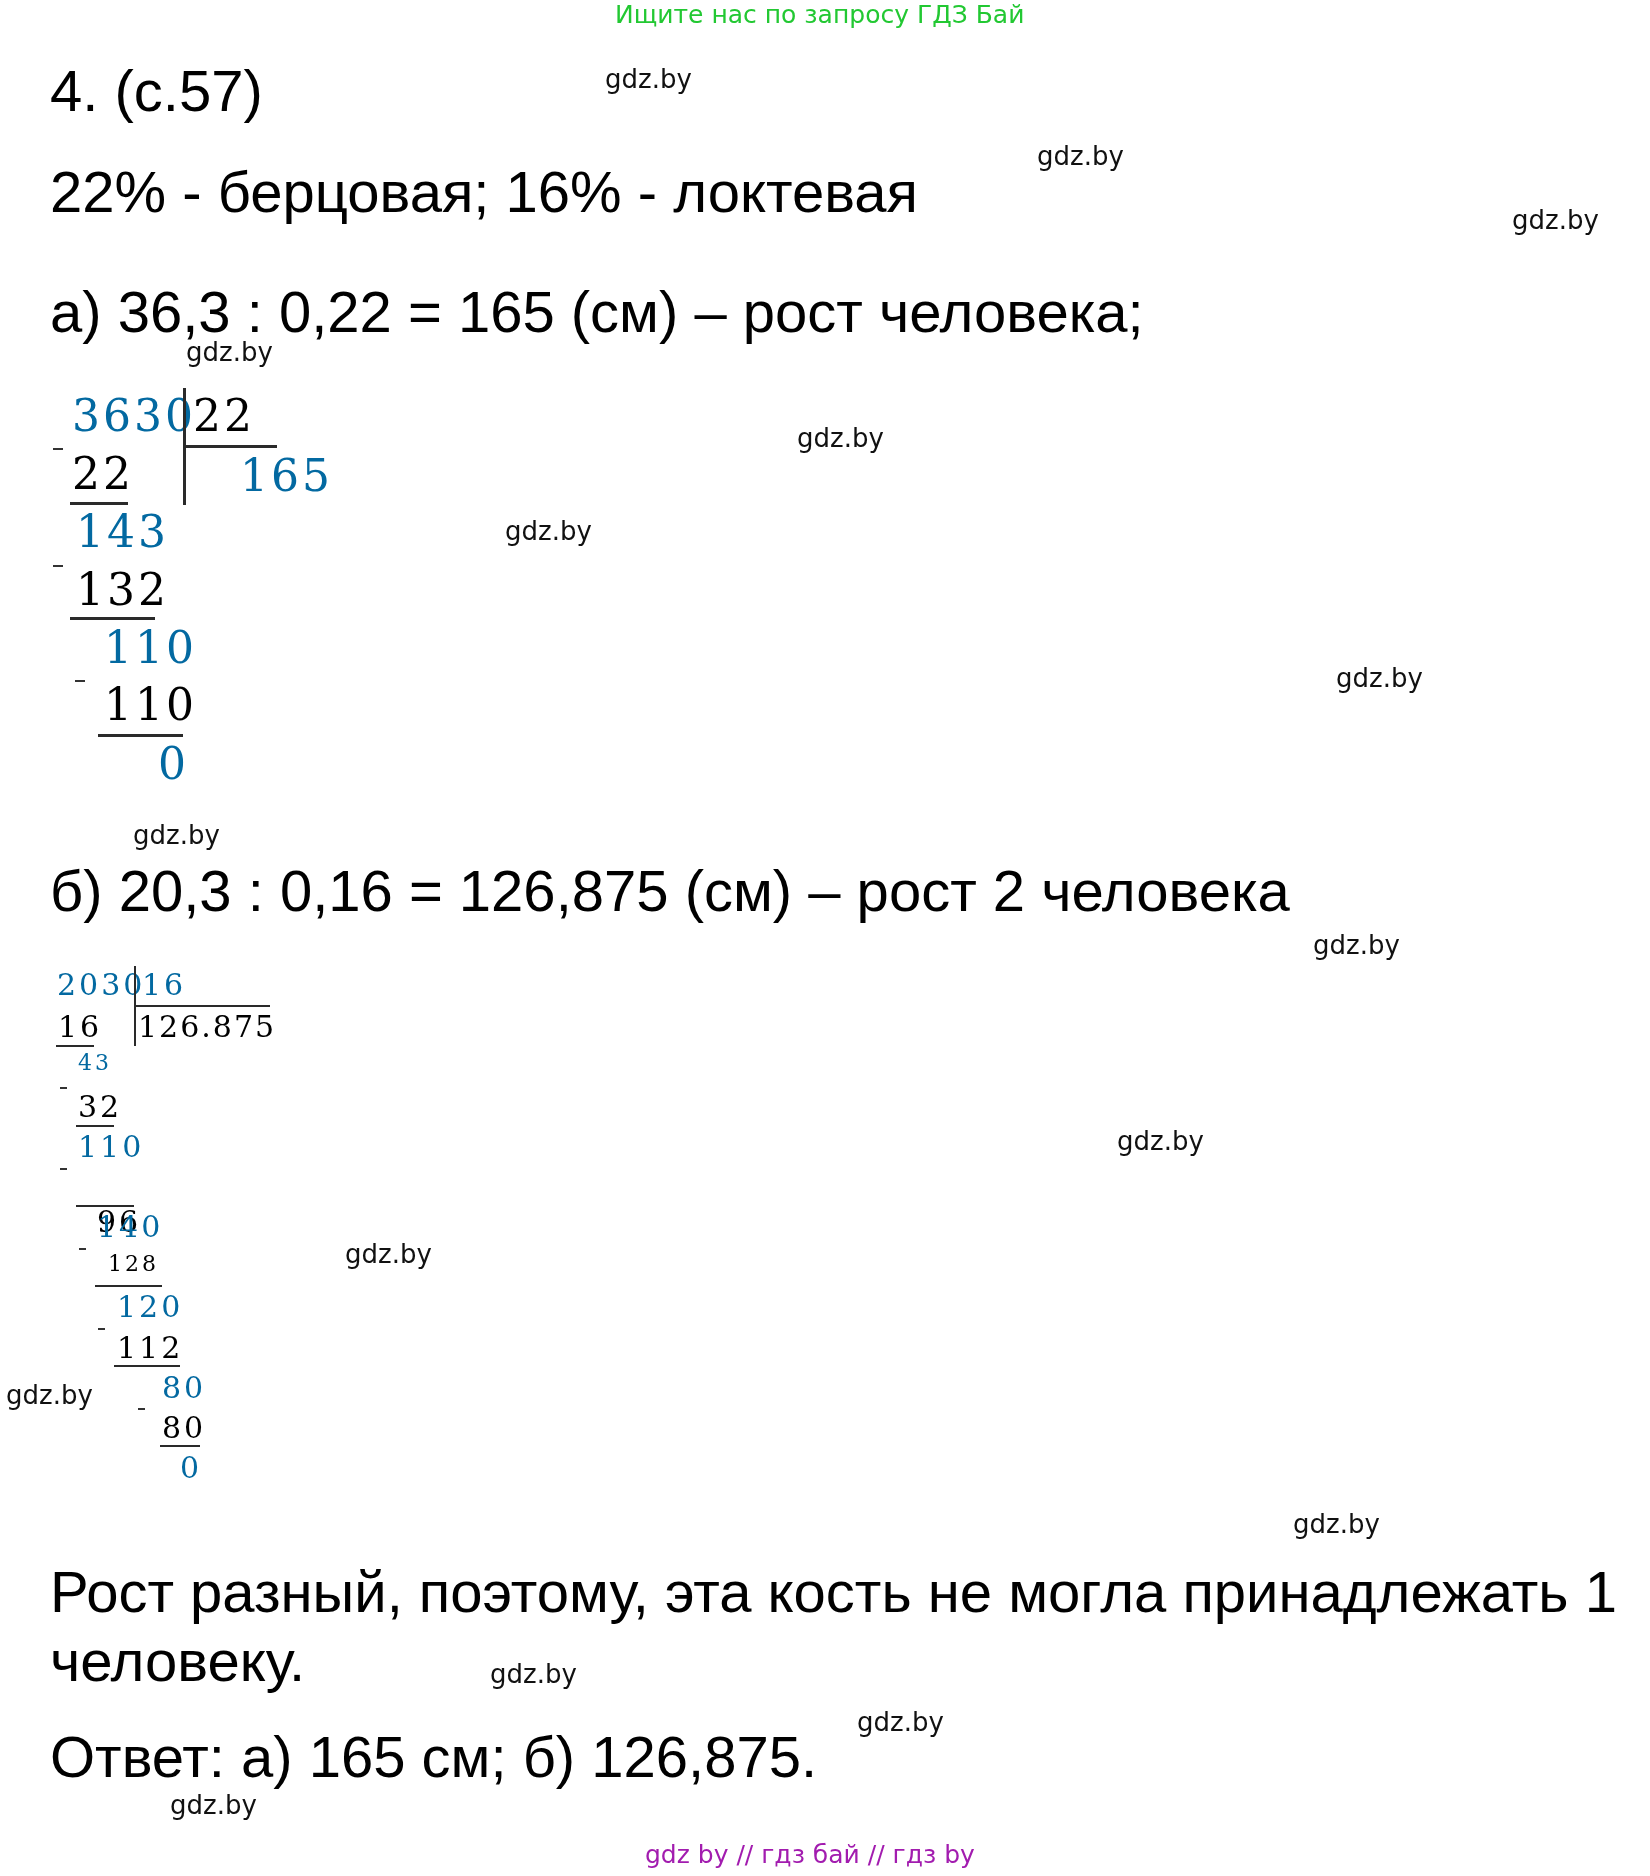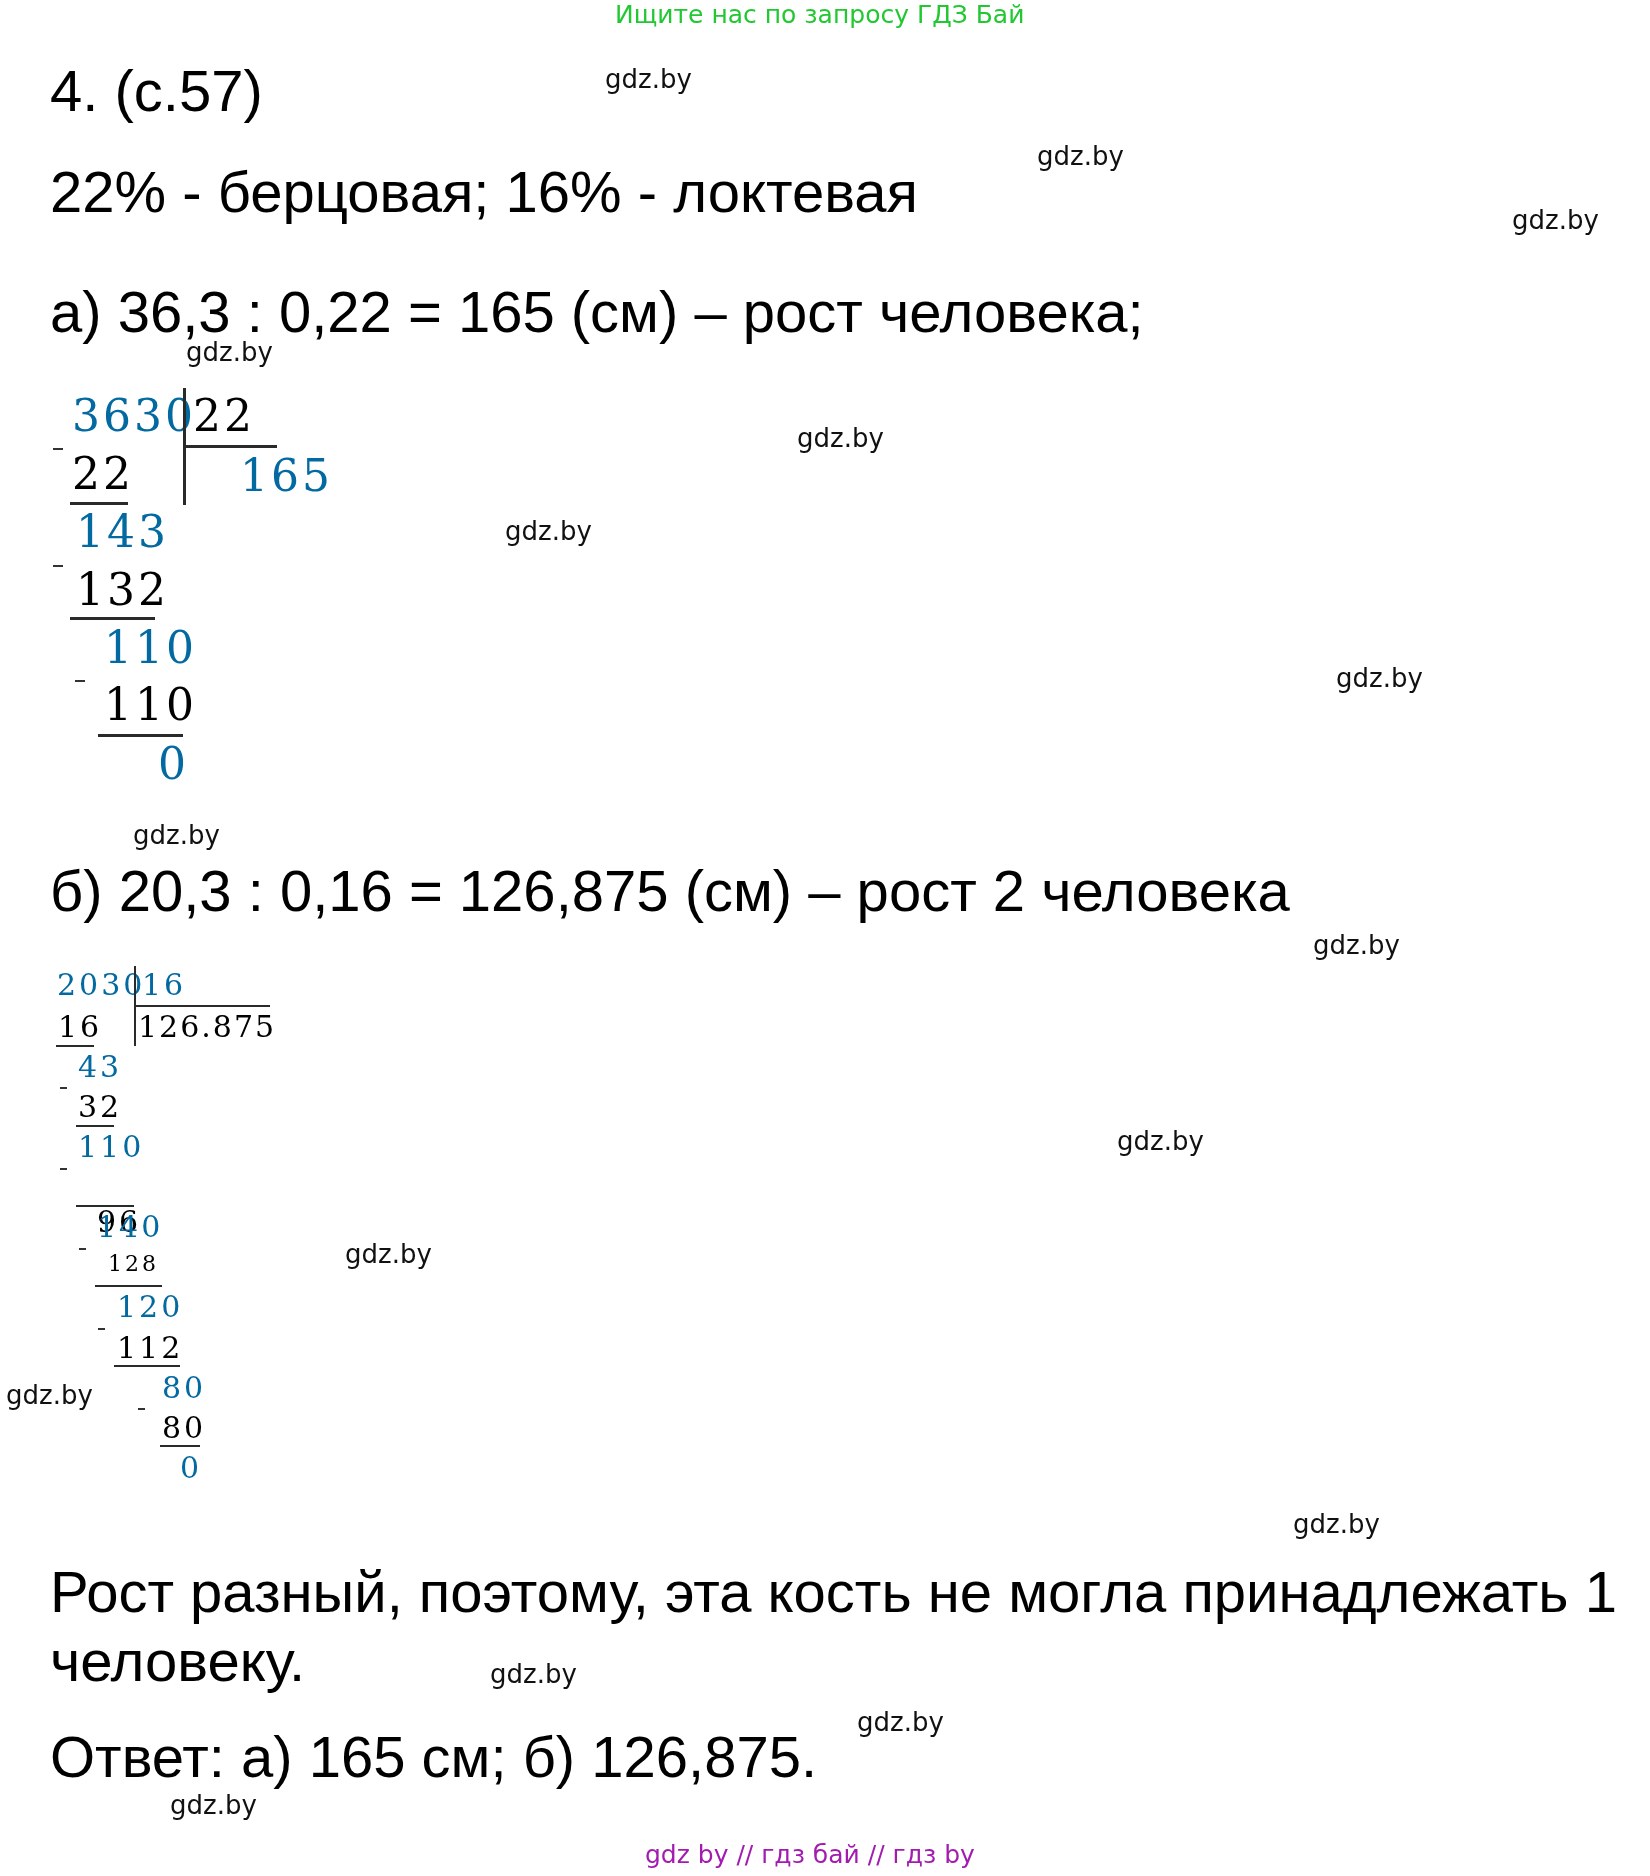--- a/index.html
+++ b/index.html
@@ -54,21 +54,21 @@
 
 <div class="div-wrap" style="left:0; top:0;">
   <div class="dn dark" style="left:57px; top:970px; font-size:30px;">2030</div>
   <div class="vl" style="left:134px; top:966px; width:2px; height:80px;"></div>
   <div class="dn dark" style="left:142px; top:970px; font-size:30px;">16</div>
   <div class="hl" style="left:135px; top:1005px; width:135px; height:2px;"></div>
   <div class="dn grey" style="left:138px; top:1012px; font-size:30px; letter-spacing:2px;">126.875</div>
 
   <div class="dn grey" style="left:58px; top:1012px; font-size:30px;">16</div>
   <div class="hl" style="left:56px; top:1045px; width:38px; height:2px;"></div>
-  <div class="dn dark" style="left:78px; top:1052px; font-size:30px;">43</div>
+  <div class="dn dark" style="left:78px; top:1052px; font-size:22px;">43</div>
 
   <div class="minus" style="left:60px; top:1087px; width:7px;"></div>
   <div class="dn grey" style="left:78px; top:1092px; font-size:30px;">32</div>
   <div class="hl" style="left:76px; top:1125px; width:38px; height:2px;"></div>
   <div class="dn dark" style="left:78px; top:1132px; font-size:30px;">110</div>
 
   <div class="minus" style="left:60px; top:1168px; width:7px;"></div>
   <div class="dn grey" style="left:97px; top:1173px; font-size:30px;margin-top:34px;">96</div>
   <div class="hl" style="left:76px; top:1205px; width:58px; height:2px;"></div>
   <div class="dn dark" style="left:97px; top:1212px; font-size:30px;">140</div>

